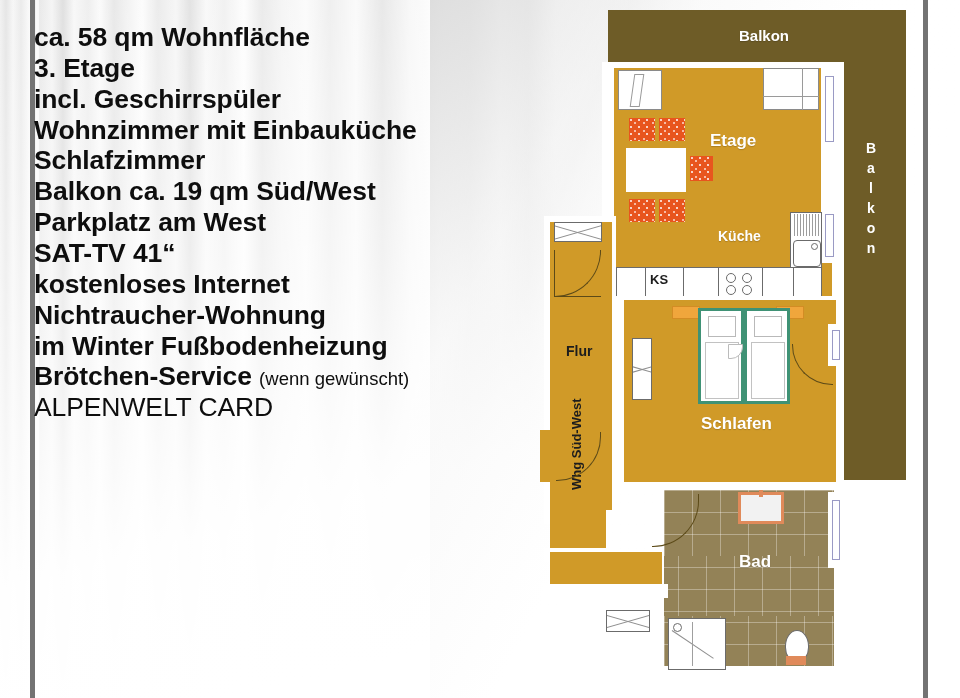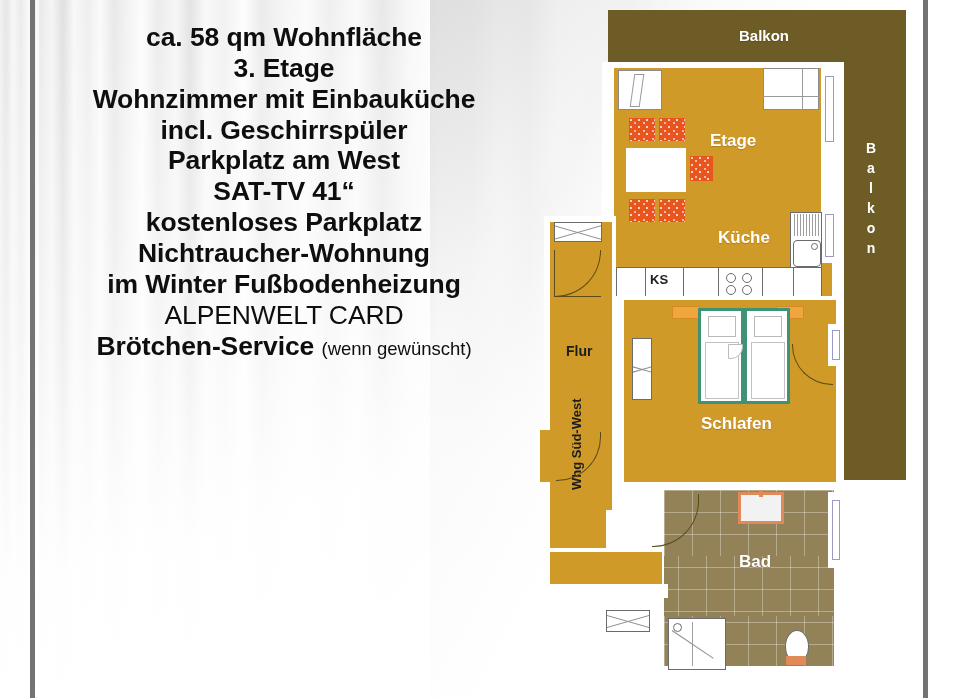--- a/index.html
+++ b/index.html
@@ -38,21 +38,21 @@
   .rule{position:absolute;top:0;width:5px;height:698px;background:#737373;}
   .rule.left{left:30px;}
   .rule.right{left:923px;}
   .rule-soft{position:absolute;top:0;width:3px;height:698px;background:rgba(255,255,255,0.65);}
   .rule-soft.l{left:36px;}
   .rule-soft.r{left:918px;}
 
   
   #desc{
     position:absolute;left:34px;top:22px;width:500px;
-    text-align:center;color:#0e0e0e;
+    color:#0e0e0e;
   }
   .line{
     font-size:26.5px;font-weight:bold;line-height:1.165;
     letter-spacing:-0.1px;white-space:nowrap;
   }
   .line.plain{font-weight:normal;}
   .line .sub{font-size:18.5px;font-weight:normal;letter-spacing:0;}
 
   
   #plan{position:absolute;left:540px;top:0;width:390px;height:698px;}
@@ -111,29 +111,31 @@
   <div class="bg-white-wash"></div>
   <div class="bg-drape"></div>
   <div class="rule left"></div>
   <div class="rule-soft l"></div>
   <div class="rule right"></div>
   <div class="rule-soft r"></div>
 
   <div id="desc">
     <div class="line">ca. 58 qm Wohnfläche</div>
     <div class="line">3. Etage</div>
+    <div class="line">incl. Geschirrspüler</div>
     <div class="line">Wohnzimmer mit Einbauküche</div>
-    <div class="line">incl. Geschirrspüler</div>
+    <div class="line">Schlafzimmer</div>
+    <div class="line">Balkon ca. 19 qm Süd/West</div>
     <div class="line">Parkplatz am West</div>
     <div class="line">SAT-TV 41“</div>
-    <div class="line">kostenloses Parkplatz</div>
+    <div class="line">kostenloses Internet</div>
     <div class="line">Nichtraucher-Wohnung</div>
     <div class="line">im Winter Fußbodenheizung</div>
+    <div class="line"><span>Brötchen-Service</span> <span class="sub">(wenn gewünscht)</span></div>
     <div class="line plain">ALPENWELT CARD</div>
-    <div class="line"><span>Brötchen-Service</span> <span class="sub">(wenn gewünscht)</span></div>
   </div>
 
   <div id="plan">
 
     <div class="pz bal" style="left:68px;top:10px;width:298px;height:58px;"></div>
     <div class="lbl" style="left:199px;top:27px;">Balkon</div>
 
     <div class="pz bal" style="left:298px;top:68px;width:68px;height:412px;"></div>
     <div class="lbl vert" style="left:323px;top:140px;font-size:14px;">Balkon</div>
 
@@ -155,21 +157,21 @@
     <div class="pz ol" style="left:223px;top:68px;width:56px;height:42px;"></div>
     <div class="pz" style="left:223px;top:96px;width:56px;height:1px;background:#9a9a9a;"></div>
     <div class="pz" style="left:262px;top:68px;width:1px;height:42px;background:#9a9a9a;"></div>
 
     <div class="pz wh" style="left:281px;top:68px;width:17px;height:82px;"></div>
     <div class="pz glide" style="left:285px;top:76px;width:9px;height:66px;"></div>
     <div class="pz wh" style="left:281px;top:150px;width:17px;height:58px;"></div>
     <div class="pz wh" style="left:281px;top:208px;width:17px;height:55px;"></div>
     <div class="pz glide" style="left:285px;top:214px;width:9px;height:43px;"></div>
 
-    <div class="lbl" style="left:178px;top:228px;font-size:17px;">Küche</div>
+    <div class="lbl" style="left:178px;top:228px;font-size:14px;">Küche</div>
 
     <div class="pz ol2" style="left:250px;top:212px;width:32px;height:56px;"></div>
     <div class="pz" style="left:252px;top:214px;width:28px;height:22px;background:repeating-linear-gradient(90deg,#fff 0 2px,#9d9d9d 2px 3px);"></div>
     <div class="pz" style="left:253px;top:240px;width:26px;height:25px;border:1.3px solid #6b6b6b;border-radius:4px;background:#fff;"></div>
     <div class="pz" style="left:271px;top:243px;width:5px;height:5px;border:1.2px solid #6b6b6b;border-radius:50%;background:#fff;"></div>
 
     <div class="pz ol2" style="left:76px;top:267px;width:206px;height:30px;"></div>
     <div class="pz" style="left:105px;top:267px;width:1.3px;height:30px;background:#6b6b6b;"></div>
     <div class="pz" style="left:143px;top:267px;width:1.3px;height:30px;background:#6b6b6b;"></div>
     <div class="pz" style="left:178px;top:267px;width:1.3px;height:30px;background:#6b6b6b;"></div>

